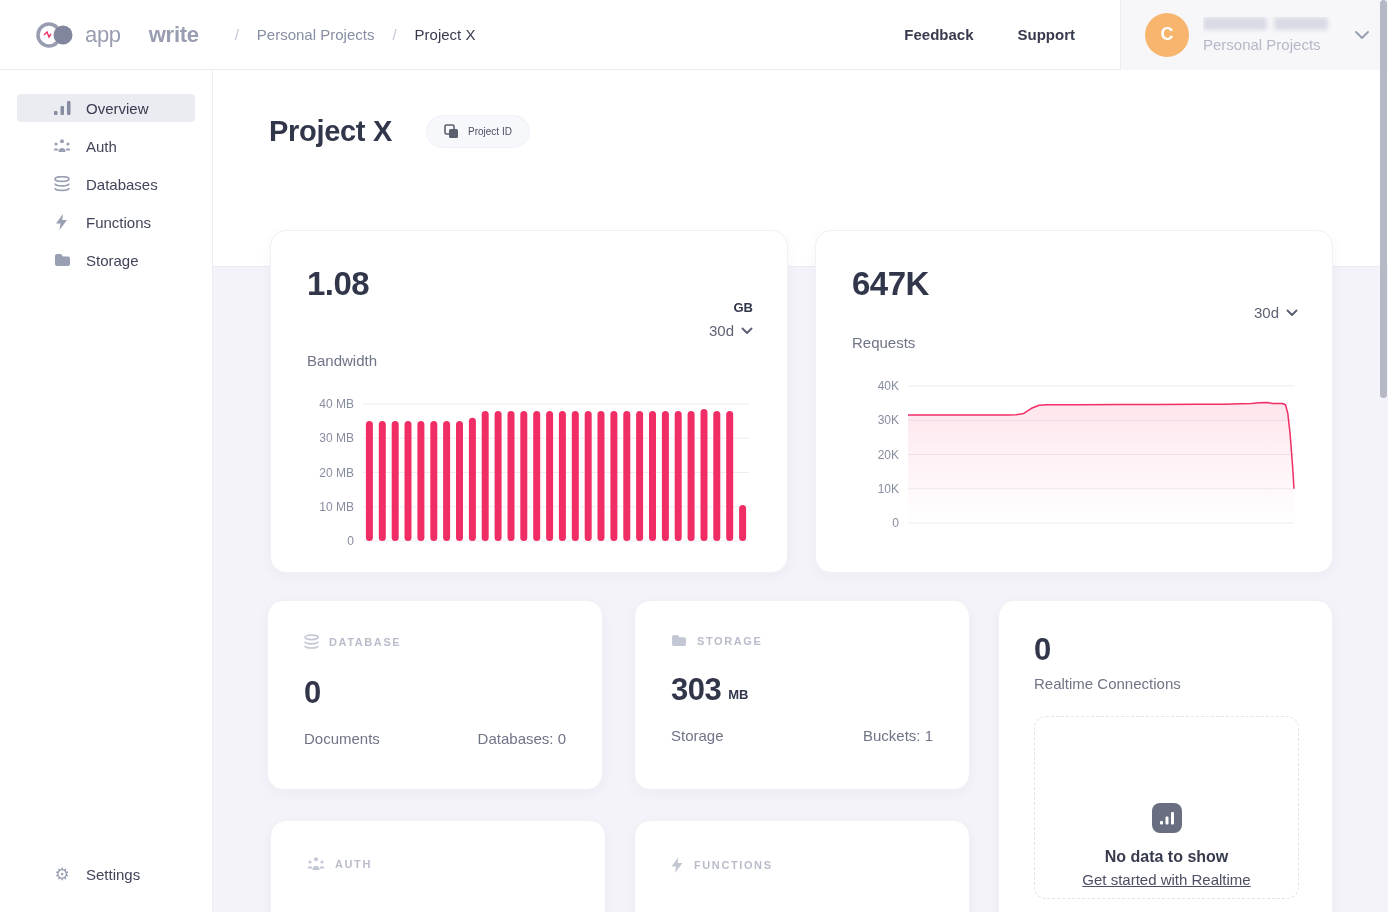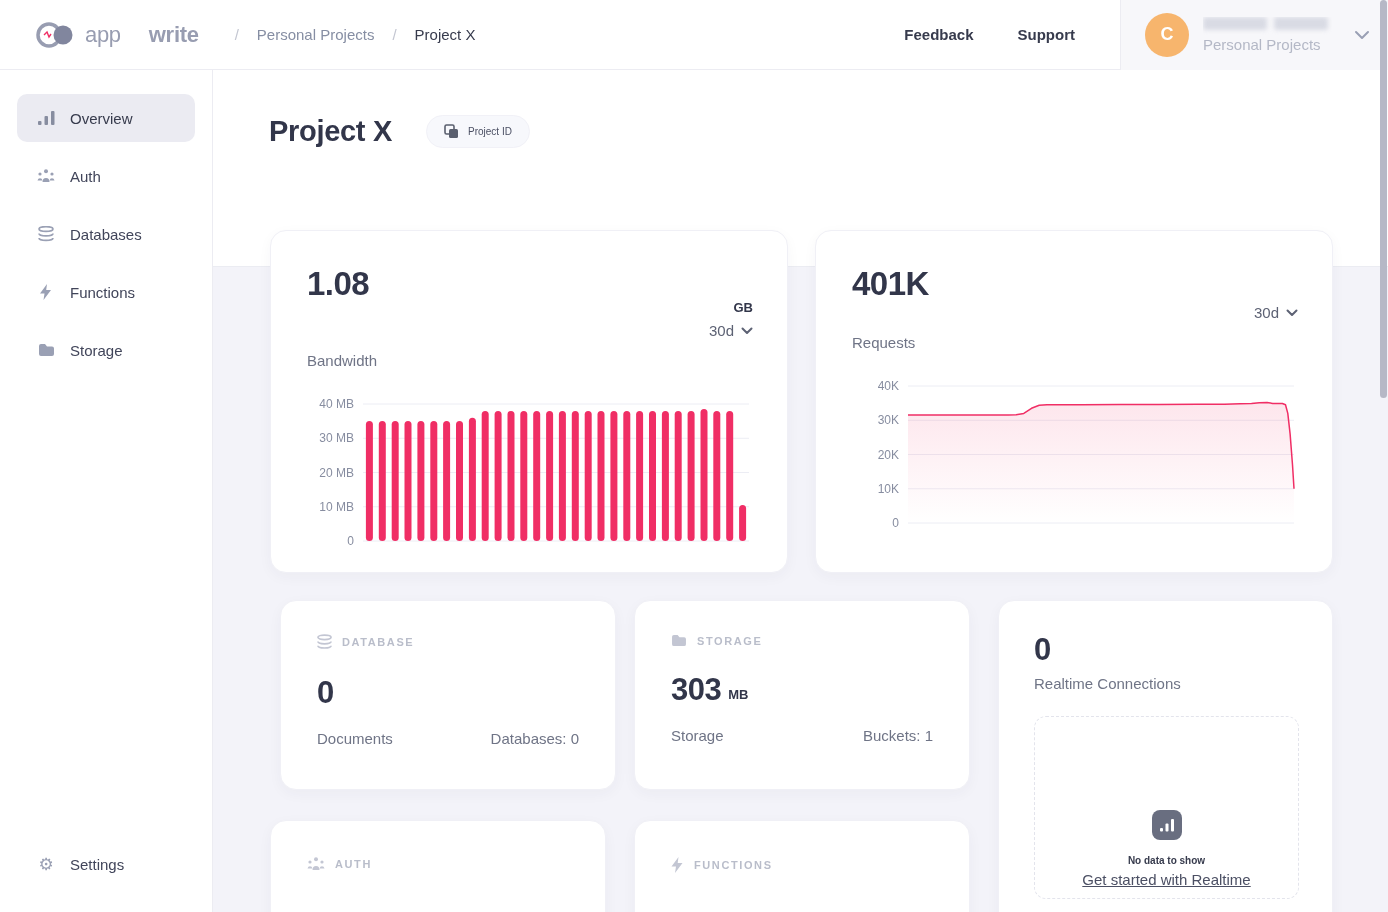--- a/index.html
+++ b/index.html
@@ -28,22 +28,22 @@
   .redacted { display:flex; gap:7px; margin-bottom:6px; }
   .redacted i { display:block; height:13px; border-radius:3px; background:#d9dbe4; filter:blur(2px); }
   .redacted i:first-child { width:64px; } .redacted i:last-child { width:54px; }
   .user-org { font-size:15px; color:#b4b8c6; white-space:nowrap; }
   .chev { flex:none; margin-left:6px; }
 
   
   .sidebar { position:absolute; top:70px; left:0; width:213px; height:842px; background:#fff;
              border-right:1px solid #ececf2; z-index:4; }
   .side-list { padding:24px 17px 0 17px; display:flex; flex-direction:column; gap:10px; }
-  .side-item { height:48px; border-radius:10px; display:flex; align-items:center; gap:15px;
-               padding-left:20px; font-size:15px; color:#41455a; cursor:pointer; }
+  .side-item { height:28px; border-radius:4px; display:flex; align-items:center; gap:15px;
+               padding-left:36px; font-size:15px; color:#41455a; cursor:pointer; }
   .side-item.active { background:#ebebf2; font-weight:500; color:#373b4d; }
   .side-item .ic { width:18px; height:18px; flex:none; display:flex; align-items:center; justify-content:center; }
   .side-bottom { position:absolute; bottom:24px; left:17px; right:17px; }
 
   
   .main { position:absolute; top:70px; left:213px; width:1175px; height:842px; background:#f3f3f9; }
   .white-band { position:absolute; top:0; left:0; width:1175px; height:197px; background:#fff; border-bottom:1px solid #ebecf2; }
   .title-row { position:absolute; top:45px; left:56px; display:flex; align-items:center; gap:34px; }
   .page-title { font-size:29px; font-weight:700; color:#32364a; letter-spacing:-0.3px; }
   .pid-badge { display:flex; align-items:center; gap:9px; background:#f7f8fc; border:1px solid #f1f1f7;
@@ -56,33 +56,33 @@
   #card-requests  { left:602px; }
   .value-row { display:flex; align-items:flex-start;flex-direction:column; }
   .big-val { font-size:33px; font-weight:700; color:#32364a; letter-spacing:-0.5px; line-height:1; }
   .big-unit { font-size:13px; font-weight:700; color:#32364a; margin-left:7px; align-self:flex-end; padding-bottom:3px; }
   .range-btn { margin-left:auto; display:flex; align-items:center; gap:7px; font-size:15px; color:#5d6274; cursor:pointer; padding-top:4px; }
   .stat-label { font-size:15px; color:#6f7486; margin-top:13px; }
   .chart-wrap { margin-top:25px; }
   svg.chart text { font-family:"Liberation Sans", sans-serif; }
 
   .stat-card { width:336px; height:190px; top:530px; padding:33px 36px 0 36px; cursor:pointer; }
-  #card-database { left:67px; }
+  #card-database { left:54px; }
   #card-storage  { left:421px; }
   .cat-head { display:flex; align-items:center; gap:10px; }
   .cat-label { font-size:11px; font-weight:700; letter-spacing:1.6px; color:#b9bdca; }
   .stat-card .big-val, .tall-card .big-val { font-size:31px; }
   .stat-val-row { display:flex; margin-top:27px; align-items:flex-end; }
   .stat-bottom { display:flex; justify-content:space-between; margin-top:22px; font-size:15px; color:#6f7486; }
 
   .tall-card { left:785px; top:530px; width:335px; height:330px; padding:33px 33px 0 35px; }
   .empty-box { margin-top:24px; height:183px; border:1px dashed #e3e4ec; border-radius:12px;
                display:flex; flex-direction:column; align-items:center; justify-content:flex-end; padding-bottom:10px; }
   .nodata-ic { width:30px; height:30px; border-radius:8px; background:#696e80; display:flex; align-items:center; justify-content:center; }
-  .nodata-title { font-size:10px; font-weight:700; color:#373b4d; margin-top:15px; }
+  .nodata-title { font-size:16px; font-weight:700; color:#373b4d; margin-top:15px; }
   .nodata-link { font-size:15px; color:#4b4f63; text-decoration:underline; margin-top:5px; cursor:pointer; }
 
   .bottom-card { width:336px; height:160px; top:750px; padding:36px 36px 0 36px; cursor:pointer; }
   #card-auth { left:57px; }
   #card-functions { left:421px; }
 
   .scroll-thumb { position:absolute; right:1px; top:0; width:7px; height:398px; border-radius:4px;
                   background:#b6b8c6; z-index:9; cursor:pointer; }
   .icon-gray { color:#9aa0b4; }
 </style>
@@ -257,21 +257,21 @@
             <rect x="393.5" y="15.1" width="7" height="131.9" rx="3.5" fill="#f02e65"></rect>
             <rect x="406.3" y="16.9" width="7" height="130.2" rx="3.5" fill="#f02e65"></rect>
             <rect x="419.2" y="16.9" width="7" height="130.2" rx="3.5" fill="#f02e65"></rect>
             <rect x="432.1" y="111.0" width="7" height="36.0" rx="3.5" fill="#f02e65"></rect>
           </svg>
       </div>
     </div>
 
     <div class="card chart-card" id="card-requests">
       <div class="value-row">
-        <span class="big-val">401K</span>
+        <span class="big-val">647K</span>
         <span class="range-btn">
           <span>30d</span>
           <svg width="12" height="8" viewBox="0 0 12 8">
               <polyline points="1.5,1.5 6,6 10.5,1.5" fill="none" stroke="#5d6274" stroke-width="2" stroke-linecap="round" stroke-linejoin="round"></polyline>
             </svg>
         </span>
       </div>
       <div class="stat-label">Requests</div>
       <div class="chart-wrap">
         <svg class="chart" id="requests-chart" width="450" height="155" viewBox="0 0 450 155">

